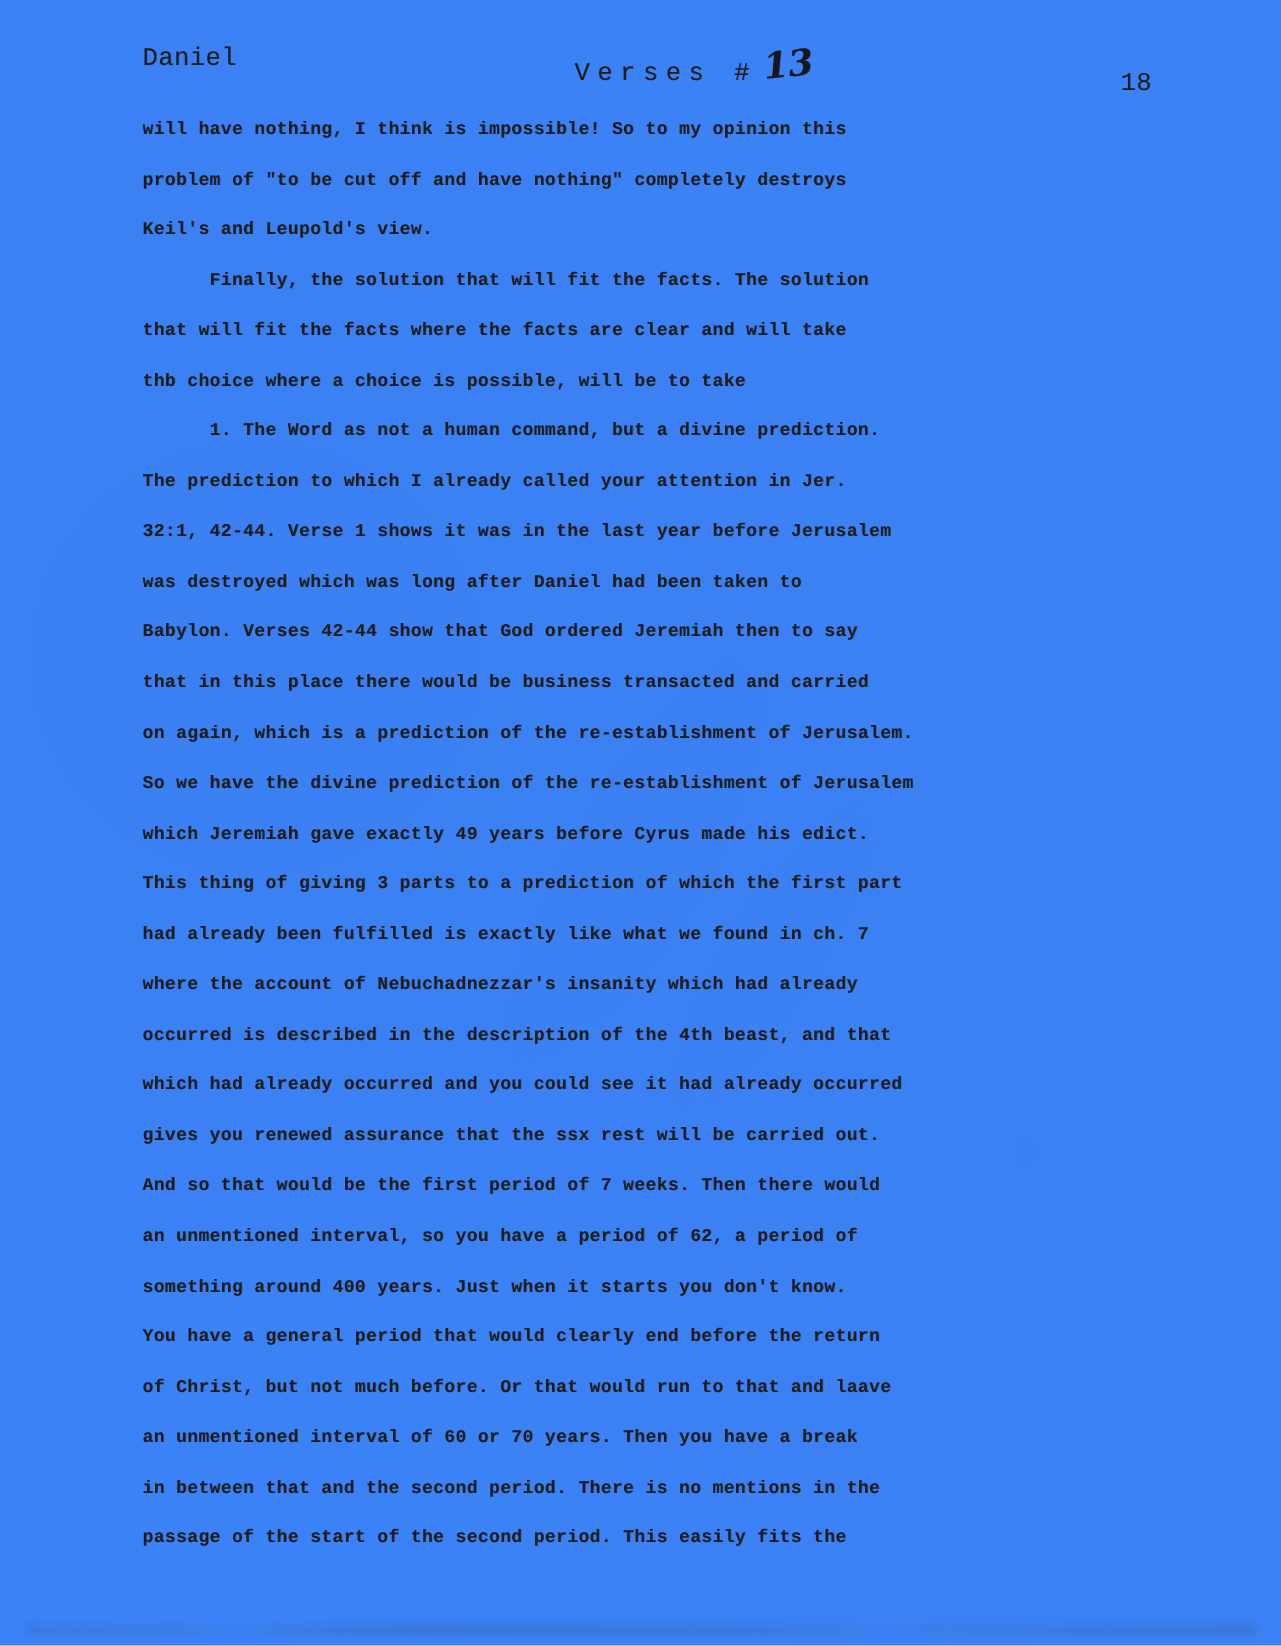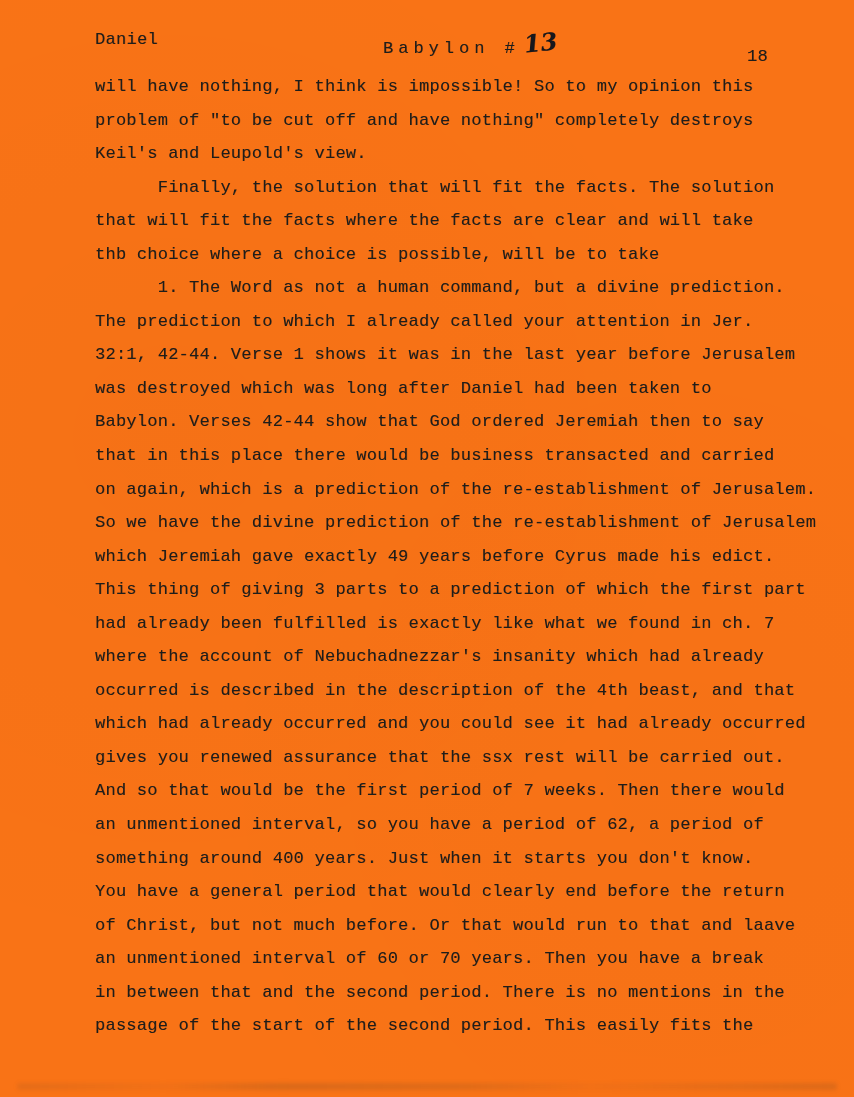--- a/index.html
+++ b/index.html
@@ -4,21 +4,21 @@
 <style>
   html, body {
     margin: 0;
     padding: 0;
     background: #e9e7e2;
   }
   .page {
     position: relative;
     width: 854px;
     height: 1097px;
-    background: #f97316;
+    background: #3b82f6;
     overflow: hidden;
     font-family: "Liberation Mono", "DejaVu Sans Mono", monospace;
     color: #1e1d1b;
   }
   
   .page::before {
     content: "";
     position: absolute;
     inset: 0;
     background:
@@ -65,25 +65,26 @@
     left: 747px;
     top: 4px;
     text-shadow: 0.4px 0 0 rgba(30,29,27,0.4);
     margin-top: 17px;
   }
   .body-text {
     position: absolute;
     top: 70px;
     left: 95px;
     width: 740px;
-    font-size: 17px;
+    font-size: 12px;
     line-height: 33.55px;
     letter-spacing: 0.25px;
     white-space: pre;
     text-shadow: 0.4px 0 0 rgba(30,29,27,0.38);
+    font-weight: bold;
   }
   .typed-line {
     height: 33.55px;
   }
   
   .bottom-smudge {
     position: absolute;
     bottom: 7px;
     left: 2%;
     width: 96%;
@@ -101,21 +102,21 @@
     pointer-events: none;
   }
 </style>
 </head>
 <body>
 
 <div class="page">
 
   <div class="header">
     <span class="title">Daniel</span>
-    <span class="lecture"><span>Babylon #</span><span class="handwritten">13</span></span>
+    <span class="lecture"><span>Verses #</span><span class="handwritten">13</span></span>
     <span class="page-number">18</span>
   </div>
 
   <div class="body-text"><div class="typed-line">will have nothing, I think is impossible! So to my opinion this</div><div class="typed-line">problem of "to be cut off and have nothing" completely destroys</div><div class="typed-line">Keil's and Leupold's view.</div><div class="typed-line">      Finally, the solution that will fit the facts. The solution</div><div class="typed-line">that will fit the facts where the facts are clear and will take</div><div class="typed-line">thb choice where a choice is possible, will be to take</div><div class="typed-line">      1. The Word as not a human command, but a divine prediction.</div><div class="typed-line">The prediction to which I already called your attention in Jer.</div><div class="typed-line">32:1, 42-44. Verse 1 shows it was in the last year before Jerusalem</div><div class="typed-line">was destroyed which was long after Daniel had been taken to</div><div class="typed-line">Babylon. Verses 42-44 show that God ordered Jeremiah then to say</div><div class="typed-line">that in this place there would be business transacted and carried</div><div class="typed-line">on again, which is a prediction of the re-establishment of Jerusalem.</div><div class="typed-line">So we have the divine prediction of the re-establishment of Jerusalem</div><div class="typed-line">which Jeremiah gave exactly 49 years before Cyrus made his edict.</div><div class="typed-line">This thing of giving 3 parts to a prediction of which the first part</div><div class="typed-line">had already been fulfilled is exactly like what we found in ch. 7</div><div class="typed-line">where the account of Nebuchadnezzar's insanity which had already</div><div class="typed-line">occurred is described in the description of the 4th beast, and that</div><div class="typed-line">which had already occurred and you could see it had already occurred</div><div class="typed-line">gives you renewed assurance that the ssx rest will be carried out.</div><div class="typed-line">And so that would be the first period of 7 weeks. Then there would</div><div class="typed-line">an unmentioned interval, so you have a period of 62, a period of</div><div class="typed-line">something around 400 years. Just when it starts you don't know.</div><div class="typed-line">You have a general period that would clearly end before the return</div><div class="typed-line">of Christ, but not much before. Or that would run to that and laave</div><div class="typed-line">an unmentioned interval of 60 or 70 years. Then you have a break</div><div class="typed-line">in between that and the second period. There is no mentions in the</div><div class="typed-line">passage of the start of the second period. This easily fits the</div></div>
 
   <div class="bottom-smudge"></div>
 
 </div>
 
 </body></html>

